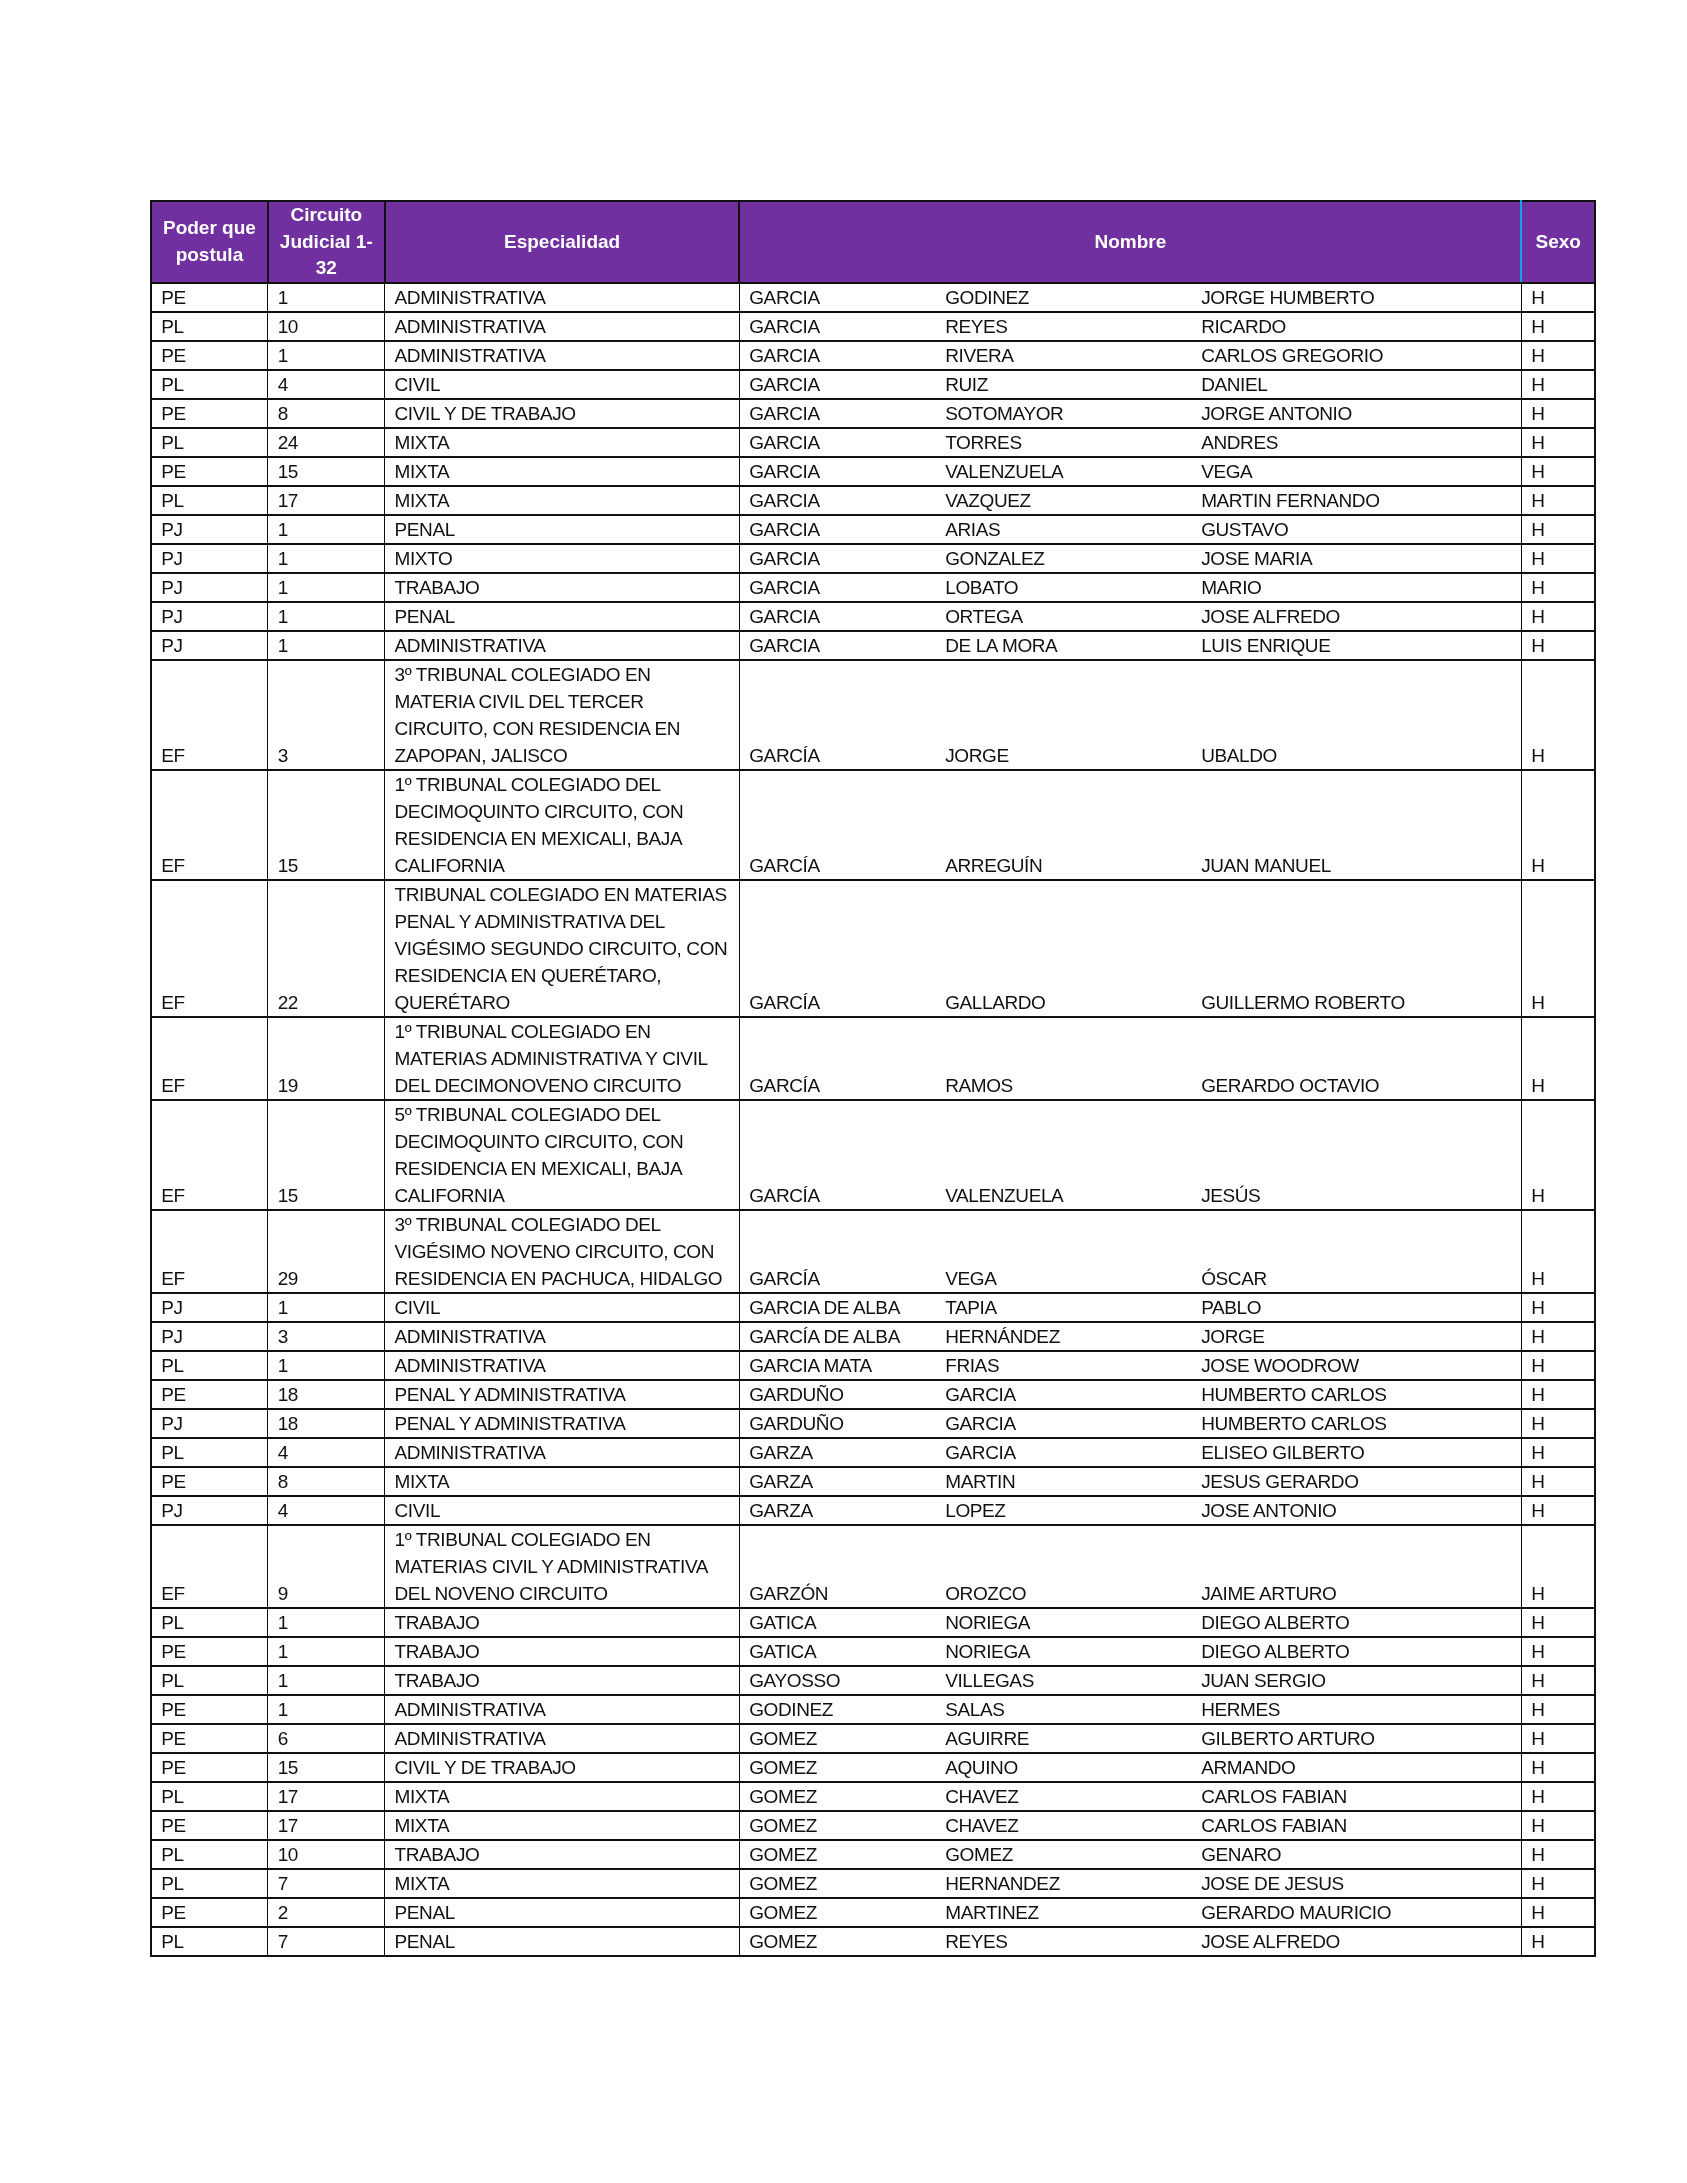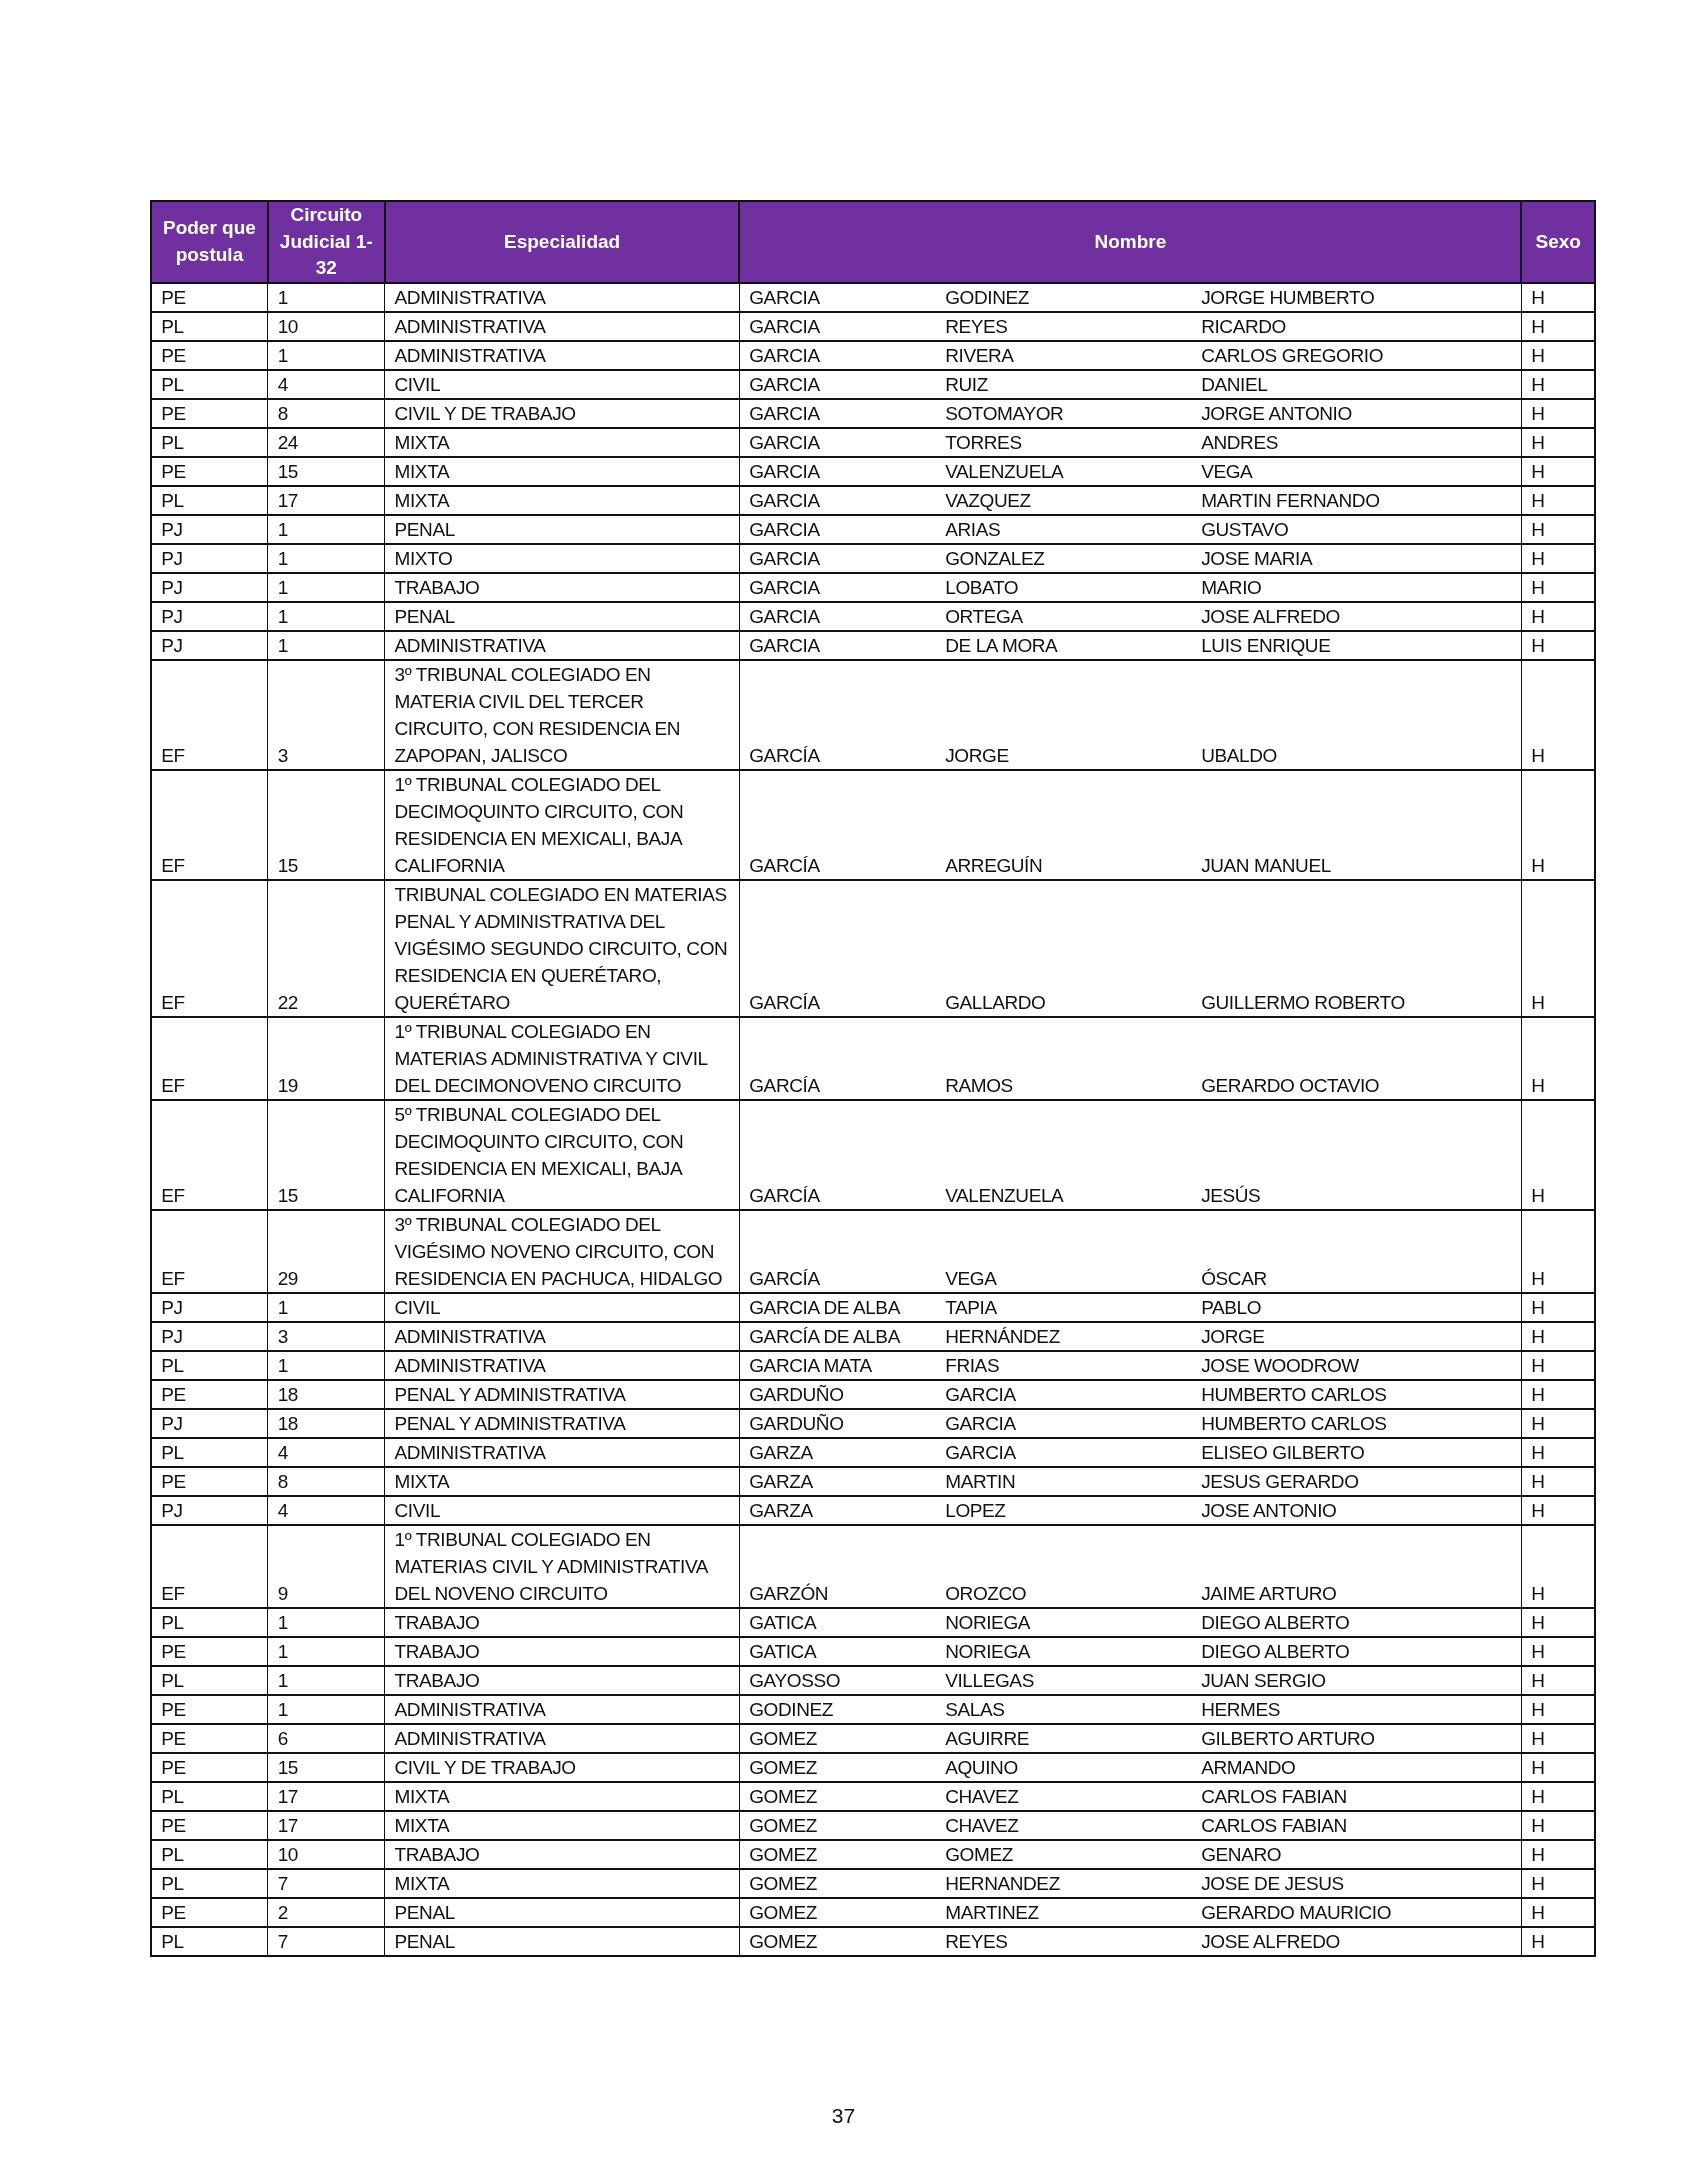--- a/index.html
+++ b/index.html
@@ -19,21 +19,21 @@
     table.roster col.c-ap1 { width: 195px; }
     table.roster col.c-ap2 { width: 254px; }
     table.roster col.c-nom { width: 327px; }
     table.roster col.c-sexo { width: 73px; }
     thead th {
       background: #7030a0; color: #ffffff; font-weight: bold;
       font-size: 19px; line-height: 26.5px; text-align: center;
       vertical-align: middle; height: 78px; padding: 0 4px;
       border: 2px solid #111;
     }
-    thead th.nombre-head { border-right: 2px solid #0f172a; }
+    thead th.nombre-head { border-right: 2px solid #0ea5e9; }
     tbody td {
       font-size: 19px; line-height: 27px; padding: 0 8px 0 9.3px;
       vertical-align: bottom; border-left: 1.3px solid #111; border-right: 1.3px solid #111;
       border-top: 2.6px solid #111; border-bottom: 2.6px solid #111;
       white-space: normal; letter-spacing: -0.4px;
     }
     tbody td.nb { border-left: none; border-right: none; }
     tbody td.nb-first { border-right: none; }
     tbody td.nb-last { border-left: none; }
     tbody td.esp { white-space: normal; word-wrap: break-word; }
@@ -422,15 +422,14 @@
           <td>7</td>
           <td class="esp">PENAL</td>
           <td class="nb-first">GOMEZ</td>
           <td class="nb">REYES</td>
           <td class="nb-last">JOSE ALFREDO</td>
           <td>H</td>
         </tr>
       </tbody>
   </table>
 
-  <div class="page-number">37</div>
 </div>
 
 
 </body></html>

